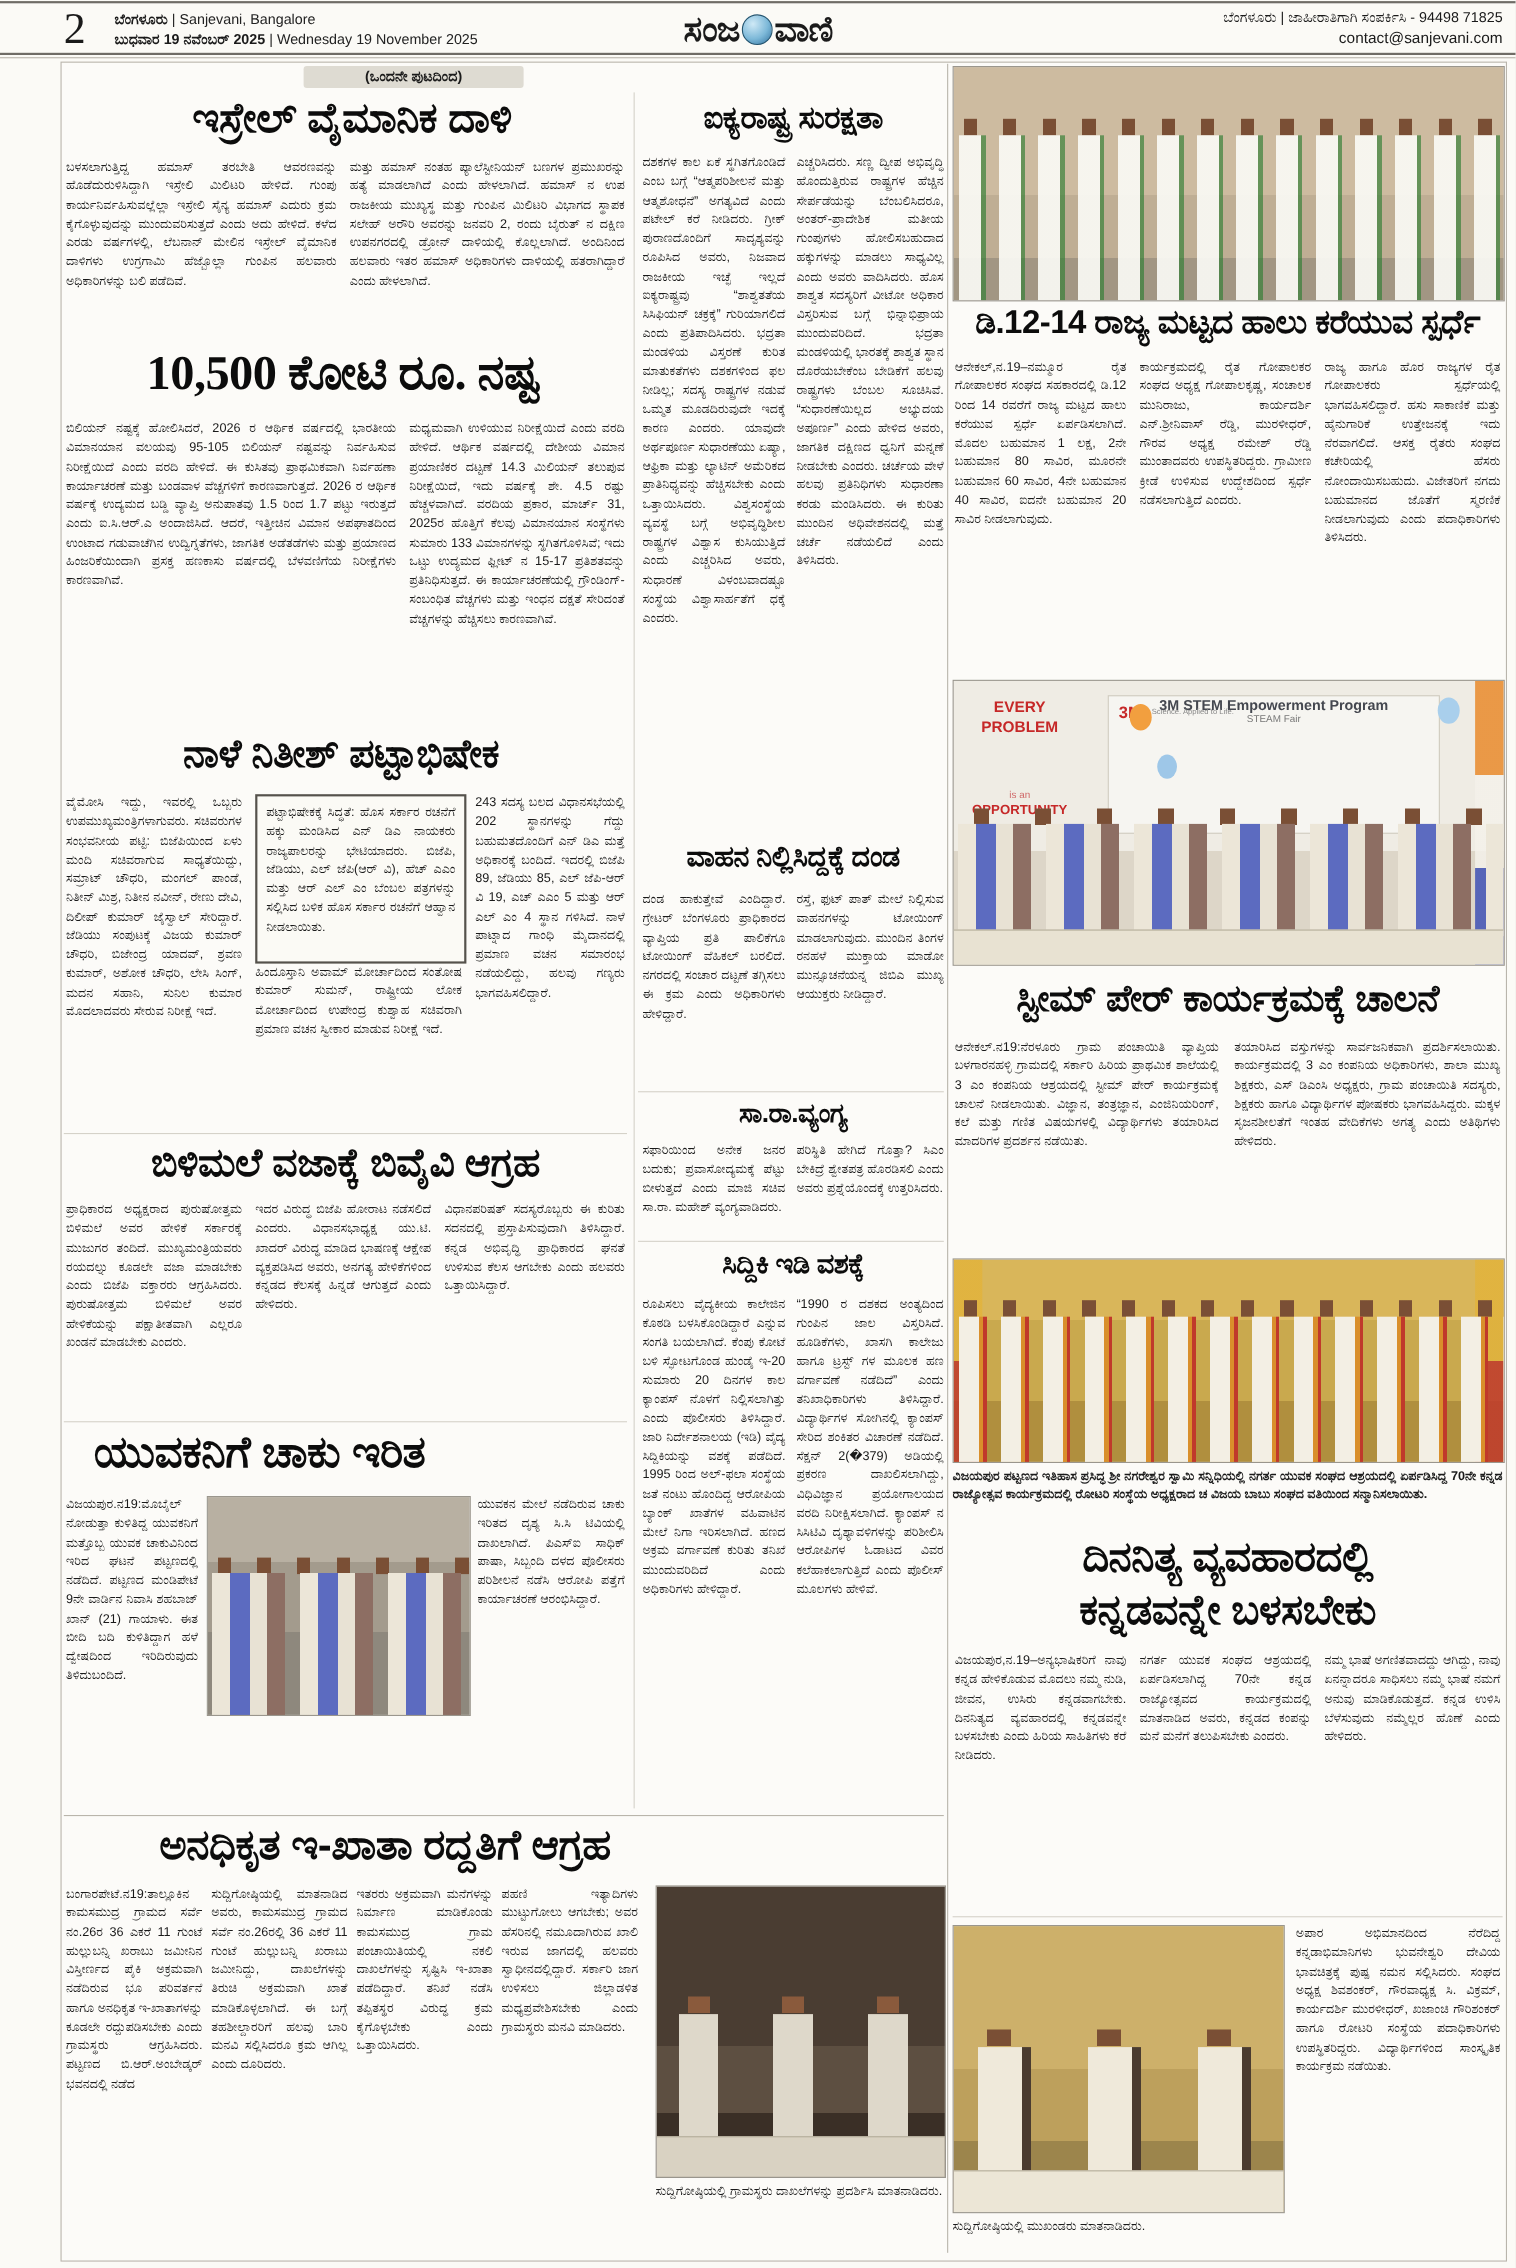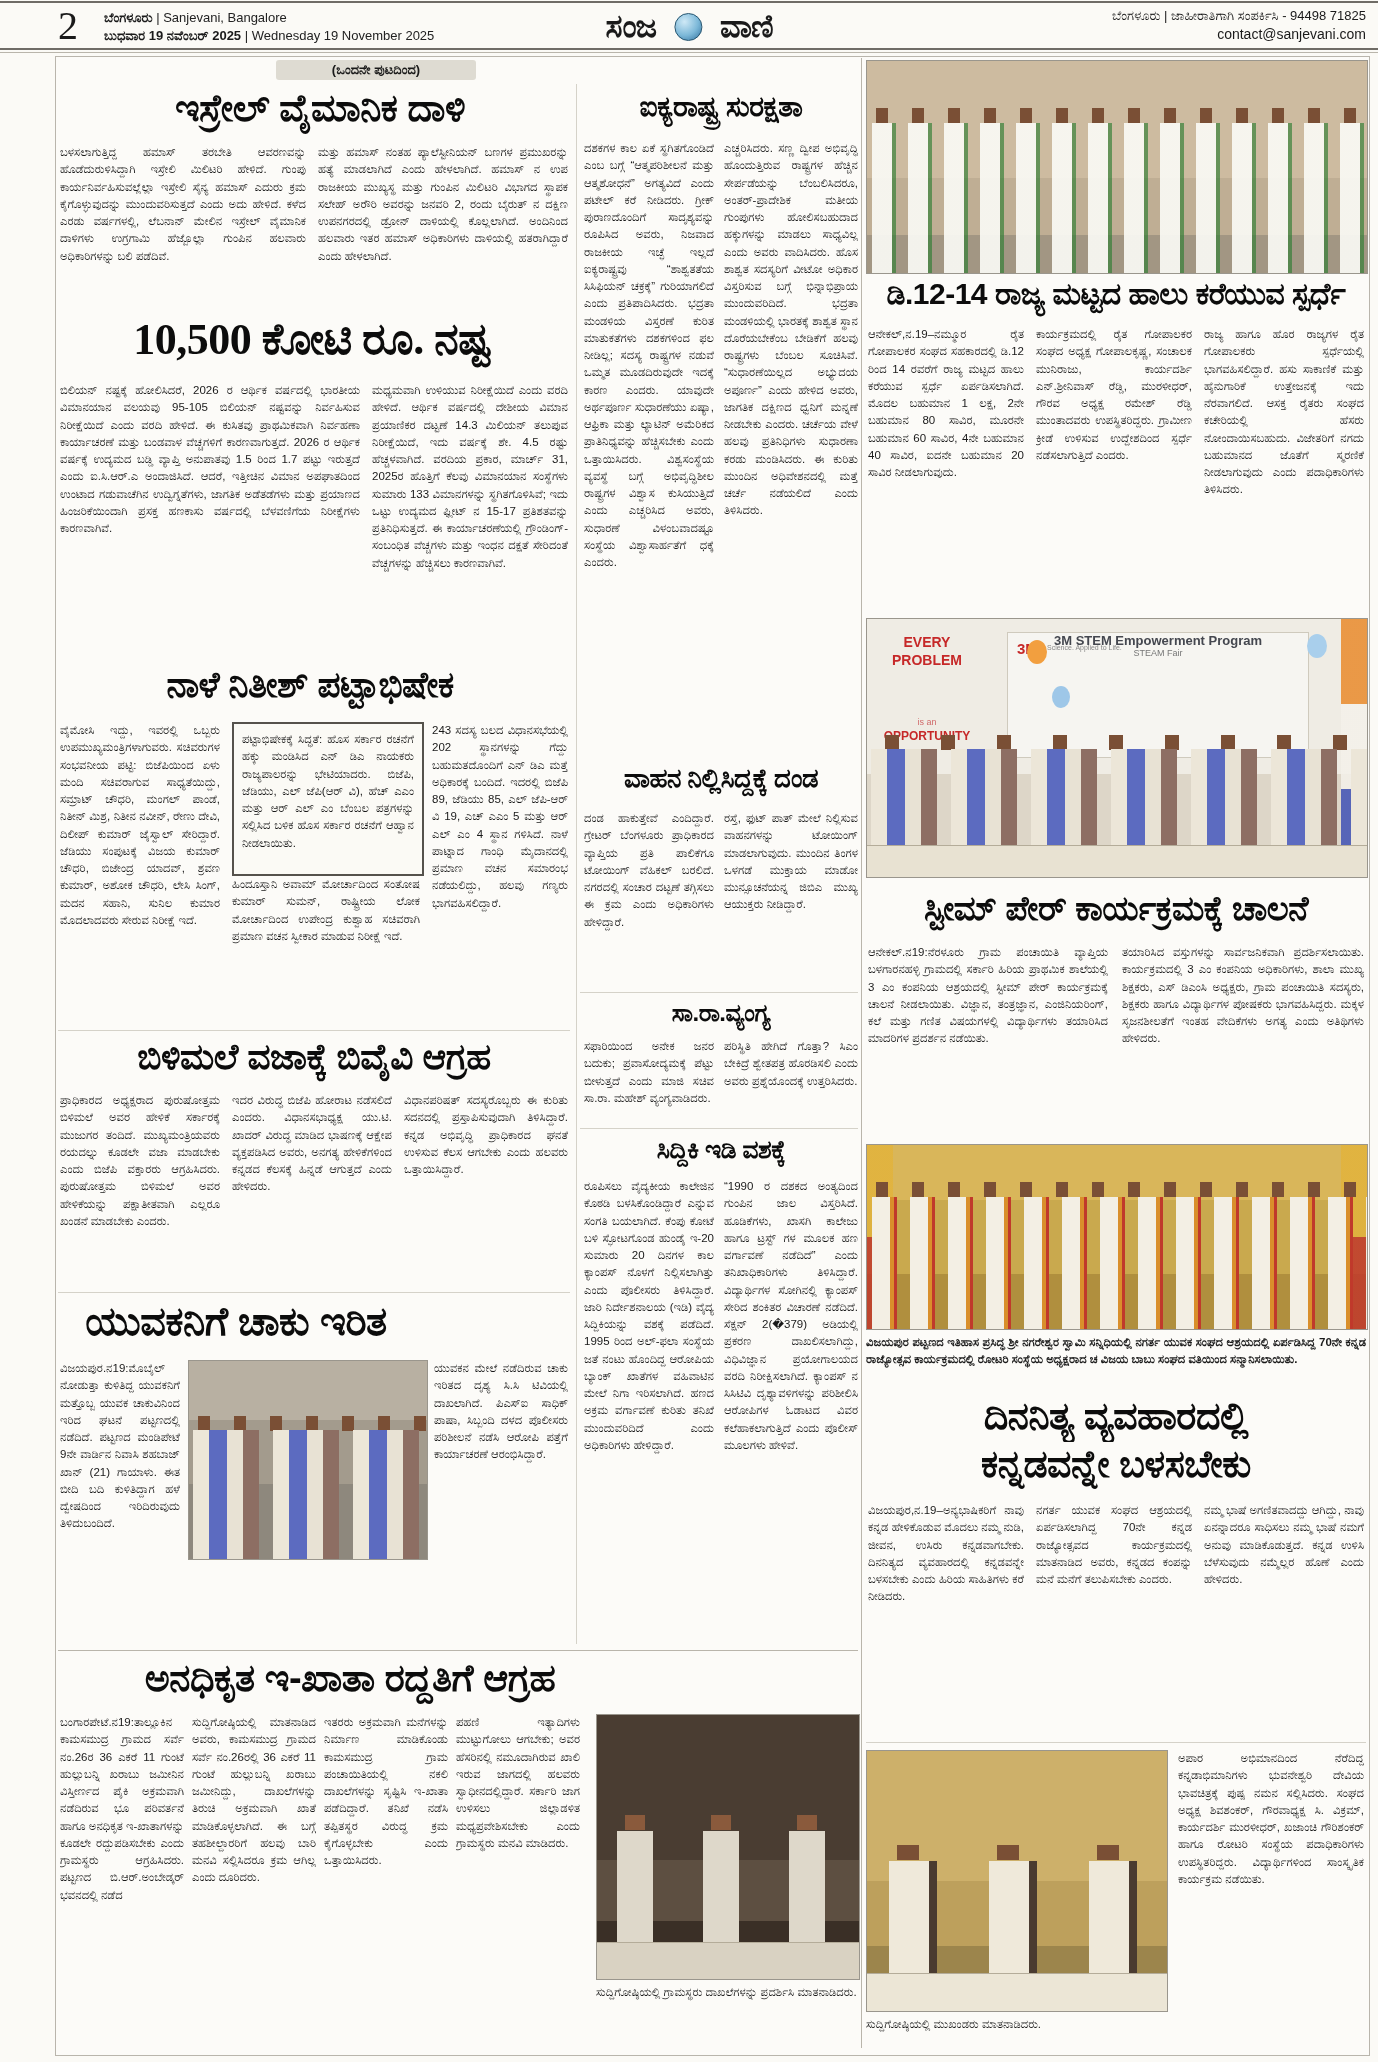--- a/index.html
+++ b/index.html
@@ -9,21 +9,21 @@
   .rule.light{background:#d5d2c9;}
   .rule.dark{background:#6f6c66;}
   
   .hdr-pageno{position:absolute;left:58px;top:6px;font-family:"Liberation Serif",serif;
               font-size:40px;font-weight:400;line-height:1;}
   .hdr-left1{position:absolute;left:104px;top:10px;font-size:13px;}
   .hdr-left2{position:absolute;left:104px;top:28px;font-size:13px;}
   .hdr-kn{font-weight:700;}
   .hdr-en{color:#222;}
   .masthead{position:absolute;left:50%;top:8px;transform:translateX(-50%);
-            font-size:32px;font-weight:800;letter-spacing:-1px;display:flex;align-items:center;gap:18px;text-align:center;}
+            font-size:32px;font-weight:800;letter-spacing:-1px;display:flex;align-items:center;gap:2px;text-align:center;}
   .globe{width:26px;height:26px;border-radius:50%;display:inline-block;
          background:radial-gradient(circle at 35% 30%,#cfe9f6,#7cb8d8 55%,#2f6f9c);
          border:1px solid #24546f;}
   .hdr-right1{position:absolute;right:12px;top:8px;font-size:13px;text-align:center;}
   .hdr-right2{position:absolute;right:12px;top:26px;font-size:14px;text-align:right;}
   
   .frame{position:absolute;left:55px;top:56px;width:1313px;height:1998px;
          border:1px solid #b9b5ac;background:#fcfbf8;}
   .cont-tag{position:absolute;left:276px;top:60px;width:200px;height:20px;background:#dedbd2;
             border-radius:3px;font-size:13px;font-weight:700;text-align:center;line-height:20px;}
@@ -101,21 +101,21 @@
   <div class="col" style="left:372px;top:382px;width:196px;height:272px">ಮಧ್ಯಮವಾಗಿ ಉಳಿಯುವ ನಿರೀಕ್ಷೆಯಿದೆ ಎಂದು ವರದಿ ಹೇಳಿದೆ. ಆರ್ಥಿಕ ವರ್ಷದಲ್ಲಿ ದೇಶೀಯ ವಿಮಾನ ಪ್ರಯಾಣಿಕರ ದಟ್ಟಣೆ 14.3 ಮಿಲಿಯನ್ ತಲುಪುವ ನಿರೀಕ್ಷೆಯಿದೆ, ಇದು ವರ್ಷಕ್ಕೆ ಶೇ. 4.5 ರಷ್ಟು ಹೆಚ್ಚಳವಾಗಿದೆ. ವರದಿಯ ಪ್ರಕಾರ, ಮಾರ್ಚ್ 31, 2025ರ ಹೊತ್ತಿಗೆ ಕೆಲವು ವಿಮಾನಯಾನ ಸಂಸ್ಥೆಗಳು ಸುಮಾರು 133 ವಿಮಾನಗಳನ್ನು ಸ್ಥಗಿತಗೊಳಿಸಿವೆ; ಇದು ಒಟ್ಟು ಉದ್ಯಮದ ಫ್ಲೀಟ್ ನ 15-17 ಪ್ರತಿಶತವನ್ನು ಪ್ರತಿನಿಧಿಸುತ್ತದೆ. ಈ ಕಾರ್ಯಾಚರಣೆಯಲ್ಲಿ ಗ್ರೌಂಡಿಂಗ್-ಸಂಬಂಧಿತ ವೆಚ್ಚಗಳು ಮತ್ತು ಇಂಧನ ದಕ್ಷತೆ ಸೇರಿದಂತೆ ವೆಚ್ಚಗಳನ್ನು ಹೆಚ್ಚಿಸಲು ಕಾರಣವಾಗಿವೆ.</div>
 
   <div class="hl" style="left:110px;top:666px;width:400px;height:46px;font-size:36px">ನಾಳೆ ನಿತೀಶ್ ಪಟ್ಟಾಭಿಷೇಕ</div>
   <div class="col" style="left:60px;top:722px;width:160px;height:300px">ವೈಮೋಸಿ ಇದ್ದು, ಇವರಲ್ಲಿ ಒಬ್ಬರು ಉಪಮುಖ್ಯಮಂತ್ರಿಗಳಾಗುವರು. ಸಚಿವರುಗಳ ಸಂಭವನೀಯ ಪಟ್ಟಿ: ಬಿಜೆಪಿಯಿಂದ ಏಳು ಮಂದಿ ಸಚಿವರಾಗುವ ಸಾಧ್ಯತೆಯಿದ್ದು, ಸಮ್ರಾಟ್ ಚೌಧರಿ, ಮಂಗಲ್ ಪಾಂಡೆ, ನಿತೀನ್ ಮಿಶ್ರ, ನಿತೀನ ನವೀನ್, ರೇಣು ದೇವಿ, ದಿಲೀಪ್ ಕುಮಾರ್ ಜೈಸ್ವಾಲ್ ಸೇರಿದ್ದಾರೆ. ಜೆಡಿಯು ಸಂಪುಟಕ್ಕೆ ವಿಜಯ ಕುಮಾರ್ ಚೌಧರಿ, ಬಿಜೇಂದ್ರ ಯಾದವ್, ಶ್ರವಣ ಕುಮಾರ್, ಅಶೋಕ ಚೌಧರಿ, ಲೇಸಿ ಸಿಂಗ್, ಮದನ ಸಹಾನಿ, ಸುನಿಲ ಕುಮಾರ ಮೊದಲಾದವರು ಸೇರುವ ನಿರೀಕ್ಷೆ ಇದೆ.</div>
   <div class="boxed" style="left:232px;top:722px;width:172px;height:136px">ಪಟ್ಟಾಭಿಷೇಕಕ್ಕೆ ಸಿದ್ಧತೆ: ಹೊಸ ಸರ್ಕಾರ ರಚನೆಗೆ ಹಕ್ಕು ಮಂಡಿಸಿದ ಎನ್ ಡಿಎ ನಾಯಕರು ರಾಜ್ಯಪಾಲರನ್ನು ಭೇಟಿಯಾದರು. ಬಿಜೆಪಿ, ಜೆಡಿಯು, ಎಲ್ ಜೆಪಿ(ಆರ್ ವಿ), ಹೆಚ್ ಎಎಂ ಮತ್ತು ಆರ್ ಎಲ್ ಎಂ ಬೆಂಬಲ ಪತ್ರಗಳನ್ನು ಸಲ್ಲಿಸಿದ ಬಳಿಕ ಹೊಸ ಸರ್ಕಾರ ರಚನೆಗೆ ಆಹ್ವಾನ ನೀಡಲಾಯಿತು.</div>
   <div class="col" style="left:232px;top:876px;width:188px;height:146px">ಹಿಂದೂಸ್ತಾನಿ ಅವಾಮ್ ಮೋರ್ಚಾದಿಂದ ಸಂತೋಷ ಕುಮಾರ್ ಸುಮನ್, ರಾಷ್ಟ್ರೀಯ ಲೋಕ ಮೋರ್ಚಾದಿಂದ ಉಪೇಂದ್ರ ಕುಶ್ವಾಹ ಸಚಿವರಾಗಿ ಪ್ರಮಾಣ ವಚನ ಸ್ವೀಕಾರ ಮಾಡುವ ನಿರೀಕ್ಷೆ ಇದೆ.</div>
   <div class="col" style="left:432px;top:722px;width:136px;height:300px">243 ಸದಸ್ಯ ಬಲದ ವಿಧಾನಸಭೆಯಲ್ಲಿ 202 ಸ್ಥಾನಗಳನ್ನು ಗೆದ್ದು ಬಹುಮತದೊಂದಿಗೆ ಎನ್ ಡಿಎ ಮತ್ತೆ ಅಧಿಕಾರಕ್ಕೆ ಬಂದಿದೆ. ಇದರಲ್ಲಿ ಬಿಜೆಪಿ 89, ಜೆಡಿಯು 85, ಎಲ್ ಜೆಪಿ-ಆರ್ ವಿ 19, ಎಚ್ ಎಎಂ 5 ಮತ್ತು ಆರ್ ಎಲ್ ಎಂ 4 ಸ್ಥಾನ ಗಳಿಸಿದೆ. ನಾಳೆ ಪಾಟ್ನಾದ ಗಾಂಧಿ ಮೈದಾನದಲ್ಲಿ ಪ್ರಮಾಣ ವಚನ ಸಮಾರಂಭ ನಡೆಯಲಿದ್ದು, ಹಲವು ಗಣ್ಯರು ಭಾಗವಹಿಸಲಿದ್ದಾರೆ.</div>
 
   <div class="hl" style="left:584px;top:764px;width:274px;height:38px;font-size:26px">ವಾಹನ ನಿಲ್ಲಿಸಿದ್ದಕ್ಕೆ ದಂಡ</div>
   <div class="col" style="left:584px;top:810px;width:130px;height:174px">ದಂಡ ಹಾಕುತ್ತೇವೆ ಎಂದಿದ್ದಾರೆ. ಗ್ರೇಟರ್ ಬೆಂಗಳೂರು ಪ್ರಾಧಿಕಾರದ ವ್ಯಾಪ್ತಿಯ ಪ್ರತಿ ಪಾಲಿಕೆಗೂ ಟೋಯಿಂಗ್ ವೆಹಿಕಲ್ ಬರಲಿದೆ. ನಗರದಲ್ಲಿ ಸಂಚಾರ ದಟ್ಟಣೆ ತಗ್ಗಿಸಲು ಈ ಕ್ರಮ ಎಂದು ಅಧಿಕಾರಿಗಳು ಹೇಳಿದ್ದಾರೆ.</div>
-  <div class="col" style="left:724px;top:810px;width:134px;height:174px">ರಸ್ತೆ, ಫುಟ್ ಪಾತ್ ಮೇಲೆ ನಿಲ್ಲಿಸುವ ವಾಹನಗಳನ್ನು ಟೋಯಿಂಗ್ ಮಾಡಲಾಗುವುದು. ಮುಂದಿನ ತಿಂಗಳ ಒಳಗಡೆ ಮುಕ್ತಾಯ ಮಾಡೋ ಮುನ್ಸೂಚನೆಯನ್ನ ಜಿಬಿಎ ಮುಖ್ಯ ಆಯುಕ್ತರು ನೀಡಿದ್ದಾರೆ.</div>
+  <div class="col" style="left:724px;top:810px;width:134px;height:174px">ರಸ್ತೆ, ಫುಟ್ ಪಾತ್ ಮೇಲೆ ನಿಲ್ಲಿಸುವ ವಾಹನಗಳನ್ನು ಟೋಯಿಂಗ್ ಮಾಡಲಾಗುವುದು. ಮುಂದಿನ ತಿಂಗಳ ರನಹಳೆ ಮುಕ್ತಾಯ ಮಾಡೋ ಮುನ್ಸೂಚನೆಯನ್ನ ಜಿಬಿಎ ಮುಖ್ಯ ಆಯುಕ್ತರು ನೀಡಿದ್ದಾರೆ.</div>
   <div class="rule light" style="left:580px;top:992px;width:278px;height:1px"></div>
 
   <div class="hl" style="left:584px;top:1000px;width:274px;height:32px;font-size:24px">ಸಾ.ರಾ.ವ್ಯಂಗ್ಯ</div>
   <div class="col" style="left:584px;top:1038px;width:130px;height:84px">ಸಫಾರಿಯಿಂದ ಅನೇಕ ಜನರ ಬದುಕು; ಪ್ರವಾಸೋದ್ಯಮಕ್ಕೆ ಪೆಟ್ಟು ಬೀಳುತ್ತದೆ ಎಂದು ಮಾಜಿ ಸಚಿವ ಸಾ.ರಾ. ಮಹೇಶ್ ವ್ಯಂಗ್ಯವಾಡಿದರು.</div>
   <div class="col" style="left:724px;top:1038px;width:134px;height:84px">ಪರಿಸ್ಥಿತಿ ಹೇಗಿದೆ ಗೊತ್ತಾ? ಸಿಎಂ ಬೇಕಿದ್ರೆ ಶ್ವೇತಪತ್ರ ಹೊರಡಿಸಲಿ ಎಂದು ಅವರು ಪ್ರಶ್ನೆಯೊಂದಕ್ಕೆ ಉತ್ತರಿಸಿದರು.</div>
   <div class="rule light" style="left:580px;top:1128px;width:278px;height:1px"></div>
 
   <div class="hl" style="left:584px;top:1136px;width:274px;height:34px;font-size:25px">ಸಿದ್ದಿಕಿ ಇಡಿ ವಶಕ್ಕೆ</div>
   <div class="col" style="left:584px;top:1178px;width:130px;height:464px">ರೂಪಿಸಲು ವೈದ್ಯಕೀಯ ಕಾಲೇಜಿನ ಕೊಠಡಿ ಬಳಸಿಕೊಂಡಿದ್ದಾರೆ ಎನ್ನುವ ಸಂಗತಿ ಬಯಲಾಗಿದೆ. ಕೆಂಪು ಕೋಟೆ ಬಳಿ ಸ್ಫೋಟಗೊಂಡ ಹುಂಡೈ ಇ-20 ಸುಮಾರು 20 ದಿನಗಳ ಕಾಲ ಕ್ಯಾಂಪಸ್ ನೊಳಗೆ ನಿಲ್ಲಿಸಲಾಗಿತ್ತು ಎಂದು ಪೊಲೀಸರು ತಿಳಿಸಿದ್ದಾರೆ. ಜಾರಿ ನಿರ್ದೇಶನಾಲಯ (ಇಡಿ) ವೈದ್ಯ ಸಿದ್ದಿಕಿಯನ್ನು ವಶಕ್ಕೆ ಪಡೆದಿದೆ. 1995 ರಿಂದ ಅಲ್-ಫಲಾ ಸಂಸ್ಥೆಯ ಜತೆ ನಂಟು ಹೊಂದಿದ್ದ ಆರೋಪಿಯ ಬ್ಯಾಂಕ್ ಖಾತೆಗಳ ವಹಿವಾಟಿನ ಮೇಲೆ ನಿಗಾ ಇರಿಸಲಾಗಿದೆ. ಹಣದ ಅಕ್ರಮ ವರ್ಗಾವಣೆ ಕುರಿತು ತನಿಖೆ ಮುಂದುವರಿದಿದೆ ಎಂದು ಅಧಿಕಾರಿಗಳು ಹೇಳಿದ್ದಾರೆ.</div>
   <div class="col" style="left:724px;top:1178px;width:134px;height:464px">“1990 ರ ದಶಕದ ಅಂತ್ಯದಿಂದ ಗುಂಪಿನ ಜಾಲ ವಿಸ್ತರಿಸಿದೆ. ಹೂಡಿಕೆಗಳು, ಖಾಸಗಿ ಕಾಲೇಜು ಹಾಗೂ ಟ್ರಸ್ಟ್ ಗಳ ಮೂಲಕ ಹಣ ವರ್ಗಾವಣೆ ನಡೆದಿದೆ” ಎಂದು ತನಿಖಾಧಿಕಾರಿಗಳು ತಿಳಿಸಿದ್ದಾರೆ. ವಿದ್ಯಾರ್ಥಿಗಳ ಸೋಗಿನಲ್ಲಿ ಕ್ಯಾಂಪಸ್ ಸೇರಿದ ಶಂಕಿತರ ವಿಚಾರಣೆ ನಡೆದಿದೆ. ಸೆಕ್ಷನ್ 2(�379) ಅಡಿಯಲ್ಲಿ ಪ್ರಕರಣ ದಾಖಲಿಸಲಾಗಿದ್ದು, ವಿಧಿವಿಜ್ಞಾನ ಪ್ರಯೋಗಾಲಯದ ವರದಿ ನಿರೀಕ್ಷಿಸಲಾಗಿದೆ. ಕ್ಯಾಂಪಸ್ ನ ಸಿಸಿಟಿವಿ ದೃಶ್ಯಾವಳಿಗಳನ್ನು ಪರಿಶೀಲಿಸಿ ಆರೋಪಿಗಳ ಓಡಾಟದ ವಿವರ ಕಲೆಹಾಕಲಾಗುತ್ತಿದೆ ಎಂದು ಪೊಲೀಸ್ ಮೂಲಗಳು ಹೇಳಿವೆ.</div>

